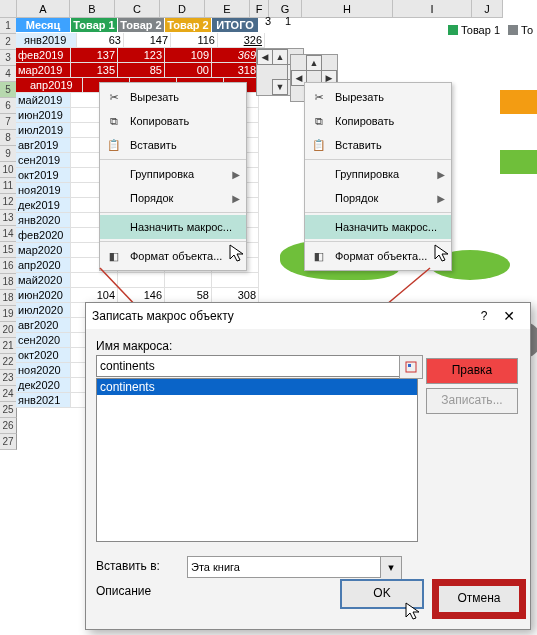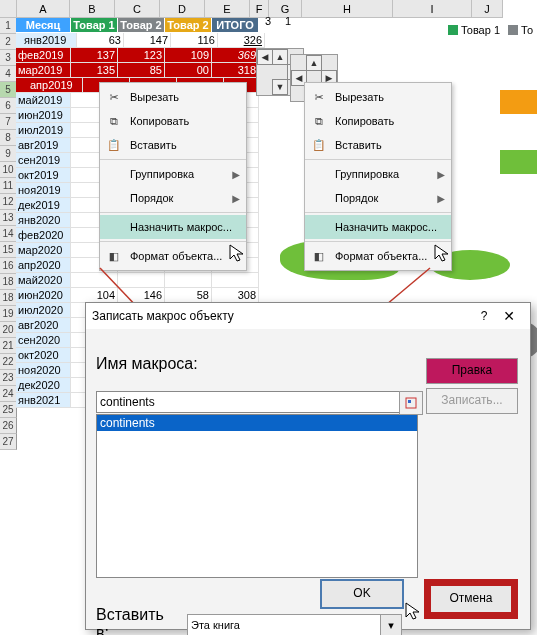--- a/index.html
+++ b/index.html
@@ -36,32 +36,32 @@
 .legend span{display:inline-flex;align-items:center;gap:3px}
 .lg-sw{width:10px;height:10px;display:inline-block}
 .map-bits{position:absolute;left:380px;top:70px}
 .map-bits div{position:absolute}
 .dialog{position:absolute;left:85px;top:302px;width:444px;height:326px;background:#f3f3f3;border:1px solid #888;box-shadow:4px 4px 10px rgba(0,0,0,0.3)}
 .dlg-title{height:26px;background:#fff;display:flex;align-items:center;padding:0 6px;font-size:12px}
 .dlg-title .t{flex:1}
 .dlg-title .q{width:20px;text-align:center;cursor:pointer}
 .dlg-title .x{width:30px;text-align:center;font-size:14px;cursor:pointer}
 .dlg-body{padding:8px 10px}
-.lbl{font-size:16px;margin:18px 0}
+.lbl{font-size:12px;margin:2px 0}
 .inp{width:296px;height:20px;border:1px solid #888;background:#fff;padding:0 3px;font-size:12px}
 .ref-btn{width:22px;height:22px;border:1px solid #999;background:#f0f0f0;display:inline-flex;align-items:center;justify-content:center;vertical-align:top;margin-left:-1px}
 .list{width:320px;height:162px;border:1px solid #888;background:#fff;margin-top:-1px}
 .list-item{height:16px;line-height:16px;padding:0 3px;font-size:12px}
 .list-item.sel{background:#0a64c8;color:#fff}
-.side-btn{position:absolute;right:12px;width:90px;height:24px;border:1px solid #999;background:#be185d;text-align:center;line-height:22px;font-size:12px}
+.side-btn{position:absolute;right:12px;width:90px;height:24px;border:1px solid #999;background:#ef4444;text-align:center;line-height:22px;font-size:12px}
 .side-btn.dis{color:#999;background:#f0f0f0}
 .combo{display:flex;margin-top:4px}
 .combo-inp{flex:1;height:20px;border:1px solid #999;background:#fff;padding:0 3px;line-height:20px}
 .combo-btn{width:20px;height:22px;border:1px solid #999;border-left:0;background:#eaeaea;text-align:center;line-height:20px}
-.dlg-btns{position:absolute;bottom:10px;right:12px;display:flex;gap:20px}
+.dlg-btns{position:absolute;bottom:10px;right:4px;display:flex;gap:8px}
 .dlg-btn{width:80px;height:26px;border:7px solid #b91c1c;background:#e8e8e8;text-align:center;line-height:24px;font-size:12px;cursor:pointer}
 .dlg-btn.primary{border:2px solid #4a7ab0}
 </style>
 </head>
 <body>
 
 <div class="cols" id="colhdrs">
     <div class="col-h first" style="width: 16px;"></div>
     <div class="col-h" style="width: 52px;">A</div>
     <div class="col-h" style="width: 44px;">B</div>

